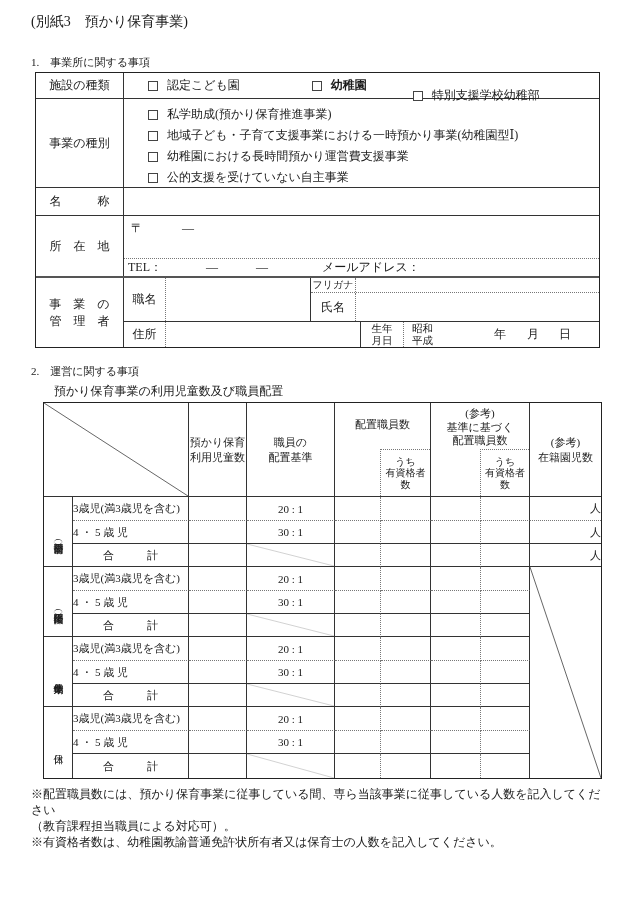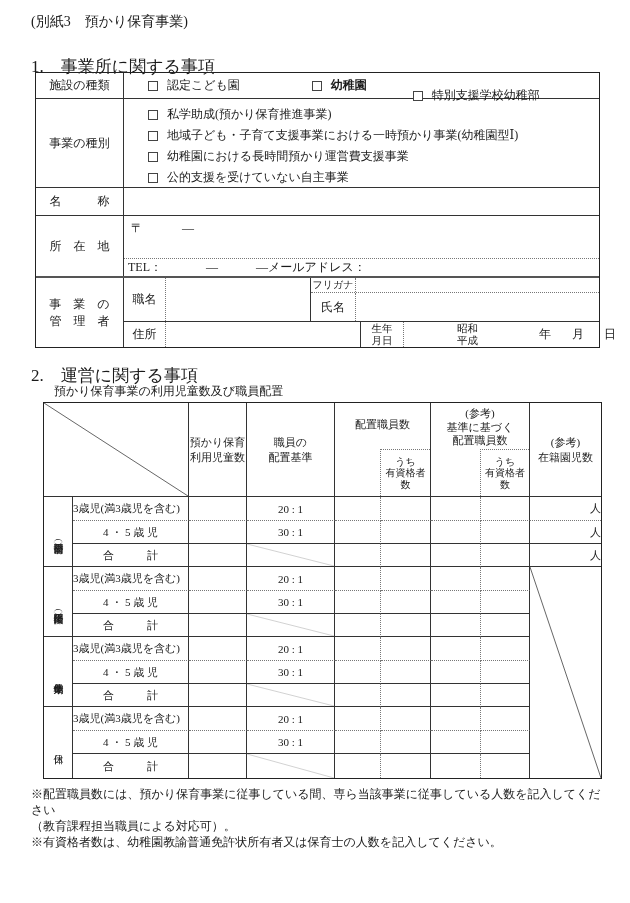--- a/index.html
+++ b/index.html
@@ -3,21 +3,21 @@
 <meta charset="utf-8">
 <style>
   * { margin:0; padding:0; box-sizing:border-box; }
   html,body { background:#e8e8e8; }
   .page {
     position:relative; width:630px; height:903px; background:#ffffff;
     font-family:"Liberation Serif","DejaVu Serif",serif;
     color:#1a1a1a; margin:0 auto; overflow:hidden;
   }
   .doc-title { position:absolute; left:31px; top:13px; font-size:14px; }
-  .sec-heading { position:absolute; font-size:17px; }
+  .sec-heading { position:absolute; font-size:11px; }
   .h1 { left:31px; top:55px; }
   .h2 { left:31px; top:364px; }
   .subheading { position:absolute; left:54px; top:383px; font-size:12px; }
 
   
   .t1 { position:absolute; left:35px; top:72px; width:565px; border:1.5px solid #222; font-size:12px; }
   .t1row { display:flex; border-bottom:1px solid #333; }
   .t1label { width:88px; flex:none; border-right:1px solid #333; display:flex;
              flex-direction:column; align-items:center; justify-content:center; line-height:17px; }
   .t1content { flex:1; position:relative; min-width:0; }
@@ -28,38 +28,38 @@
   .cb { width:10px; height:10px; border:1px solid #444; display:inline-block; flex:none; margin-right:9px; background:#fff; }
   .optrow1 { display:flex; align-items:center; height:100%; }
   .opt { display:flex; align-items:center; white-space:nowrap; }
   .opt.o1 { margin-left:24px; } .opt.o2 { margin-left:72px;font-weight:bold; } .opt.o3 { margin-left:46px;margin-top:20px; }
   .optlines { padding-top:5px; }
   .optline { display:flex; align-items:center; height:21px; padding-left:24px; white-space:nowrap; }
 
   .addrtop { height:42px; padding:4px 0 0 7px; }
   .addrtop .pdash { margin-left:36px; }
   .addrbot { border-top:1px dotted #777; height:17px; display:flex; align-items:center; padding-left:4px; }
-  .addrbot .d1 { margin-left:44px; } .addrbot .d2 { margin-left:38px; } .addrbot .email { }
+  .addrbot .d1 { margin-left:44px; } .addrbot .d2 { margin-left:38px; } .addrbot .email { margin-left:54px; }
 
   .mgr { display:flex; flex-direction:column; height:100%; }
   .mgr-top { height:44px; flex:none; display:flex; border-bottom:1px solid #333; }
   .jobcell { width:187px; flex:none; border-right:1px solid #333; display:flex;justify-content:center; }
   .joblabel { width:42px; flex:none; border-right:1px dotted #777; display:flex; align-items:center; justify-content:center; }
   .namecell { flex:1; display:flex; flex-direction:column; min-width:0; }
   .furirow { height:15px; flex:none; border-bottom:1px dotted #777; display:flex;gap:16px; }
   .furilabel { width:45px; flex:none; border-right:1px dotted #777; font-size:10px; display:flex; align-items:center; justify-content:center; }
   .namerow { flex:1; display:flex; }
   .namelabel { width:45px; flex:none; border-right:1px dotted #777; display:flex; align-items:center; justify-content:center; }
   .mgr-bot { flex:1; display:flex; }
   .addrcell { width:237px; flex:none; border-right:1px solid #333; display:flex; }
   .addrlabel { width:42px; flex:none; border-right:1px dotted #777; display:flex; align-items:center; justify-content:center; }
   .birthcell { flex:1; display:flex; min-width:0; }
   .birthlabel { width:43px; flex:none; border-right:1px dotted #777; font-size:10.5px; line-height:12px;
                 display:flex; flex-direction:column; align-items:center; justify-content:center; }
-  .eracell { width:46px; flex:none; font-size:10.5px; line-height:12px; display:flex; flex-direction:column; justify-content:center; padding-left:8px;margin-left:45px; }
+  .eracell { width:46px; flex:none; font-size:10.5px; line-height:12px; display:flex; flex-direction:column; justify-content:center; padding-left:8px; }
   .ymd { flex:1; display:flex; align-items:center; }
   .ymd .y { margin-left:44px; } .ymd .m { margin-left:21px; } .ymd .d { margin-left:20px; }
   .fill { flex:1; min-width:0; }
 
   
   .t2 { position:absolute; left:43px; top:402px; border:1.5px solid #222; }
   table.staff { border-collapse:separate; border-spacing:0; table-layout:fixed; width:557px; }
   table.staff th, table.staff td {
     border-right:1px solid #333; border-bottom:1px solid #333;
     font-weight:normal; font-size:11px; padding:0; overflow:hidden;
@@ -73,21 +73,21 @@
   .hdr-top1 { margin-top:14px; text-align:center; line-height:14px; }
   .hdr-top3 { margin-top:4px; text-align:center; line-height:13.5px; }
   .qbox { position:absolute; right:0; bottom:0; height:47px; border-left:1px dotted #777; border-top:1px dotted #777;
           display:flex; flex-direction:column; align-items:center; justify-content:center;
           font-size:10px; line-height:11.5px; text-align:center; }
   .qbox.w50 { width:50px; } .qbox.w49 { width:49px; }
 
   td.glabel { text-align:center; vertical-align:middle; }
   .vtext { display:inline-block; writing-mode:vertical-rl; font-size:10px; line-height:1; letter-spacing:0px; }
   td.cat3 { text-align:left; padding-left:4px; font-size:10.5px; white-space:nowrap; }
-  td.cat45 { text-align:center; font-size:11px; }
+  td.cat45 { text-align:left; font-size:11px; }
   td.cattot { text-align:center; font-size:11px; }
   td.ratio { text-align:center; font-size:11px; position:relative; }
   td.unit { text-align:right; padding-right:5px; font-size:11px; }
   td.diagcell { position:relative; }
   tr.rA td { height:24px; } tr.rB td, tr.rC td { height:23px; } tr.rD td { height:24px; }
   .dsvg { position:absolute; left:0; top:0; width:100%; height:100%; display:block; }
 
   
   .notes { position:absolute; left:31px; top:786px; width:578px; font-size:12px; line-height:16px; }
 </style>

